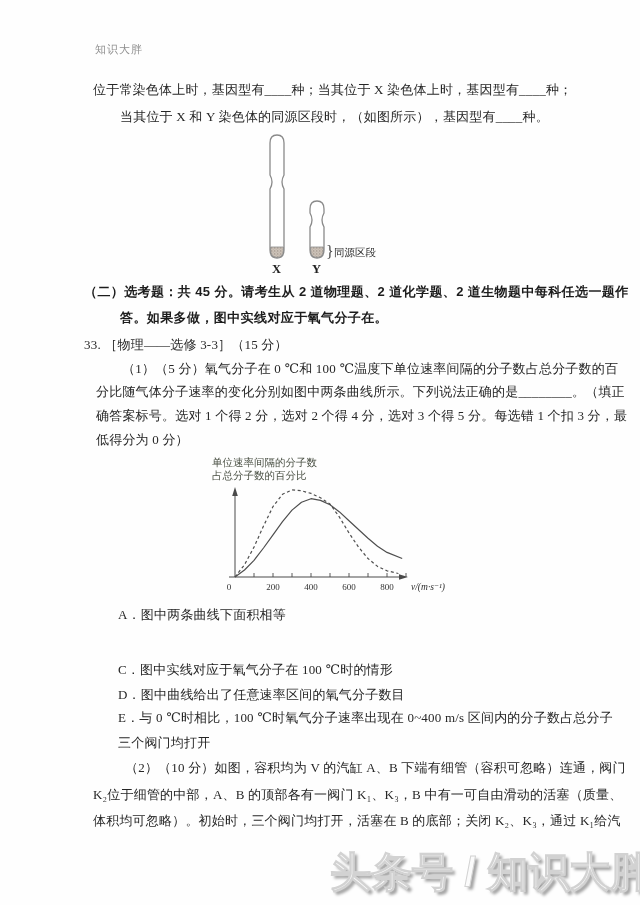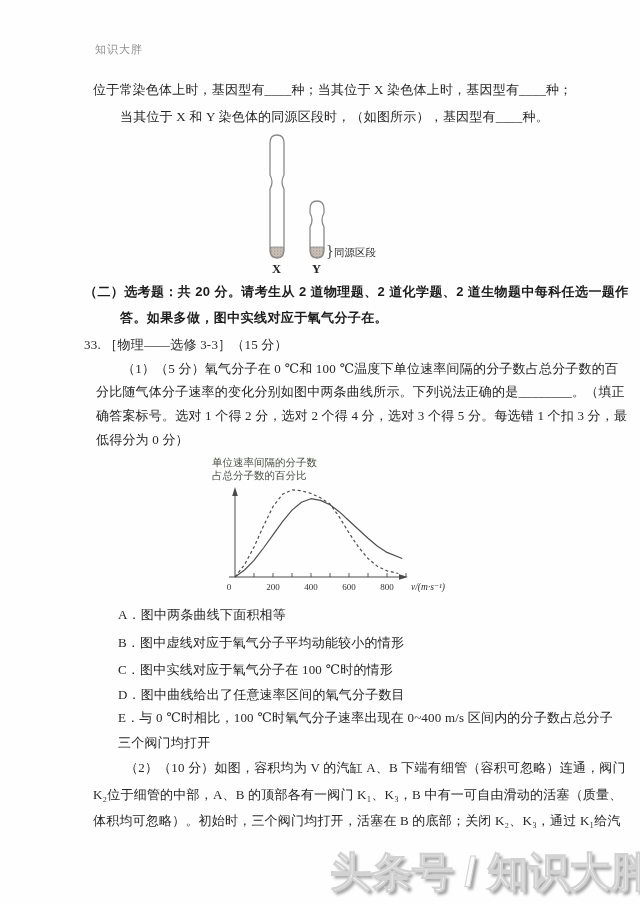--- a/index.html
+++ b/index.html
@@ -61,21 +61,21 @@
       <path class="chrom-fill" d="M60,79 Q60,71 67,71 Q74,71 74,79 L74,83 Q70,90 74,97 L74,120 Q74,128 67,128 Q60,128 60,120 L60,97 Q64,90 60,83 Z"></path>
       <path class="chrom-shade" fill="url(#stip)" d="M60.6,117 L73.4,117 L73.4,120 Q73.4,127.4 67,127.4 Q60.6,127.4 60.6,120 Z"></path>
       <path class="chrom-outline" d="M60,79 Q60,71 67,71 Q74,71 74,79 L74,83 Q70,90 74,97 L74,120 Q74,128 67,128 Q60,128 60,120 L60,97 Q64,90 60,83 Z"></path>
     </g>
     <text class="figlab" x="22" y="143">X</text>
     <text class="figlab" x="62" y="143">Y</text>
     <text class="brace" x="76" y="127">}</text>
     <text class="regionlab" x="84" y="126">同源区段</text>
   </svg>
 
-  <div class="tl bold" style="top:284px;left:84px">（二）选考题：共 20 分。请考生从 2 道物理题、2 道化学题、2 道生物题中每科任选一题作</div>
+  <div class="tl bold" style="top:284px;left:84px">（二）选考题：共 45 分。请考生从 2 道物理题、2 道化学题、2 道生物题中每科任选一题作</div>
   <div class="tl bold" style="top:310px;left:120px">答。如果多做，图中实线对应于氧气分子在。</div>
 
   <div class="tl" style="top:337px;left:84px">33. ［物理——选修 3-3］（15 分）</div>
   <div class="tl" style="top:361px;left:122px">（1）（5 分）氧气分子在 0 ℃和 100 ℃温度下单位速率间隔的分子数占总分子数的百</div>
   <div class="tl" style="top:384px;left:96px">分比随气体分子速率的变化分别如图中两条曲线所示。下列说法正确的是________。（填正</div>
   <div class="tl" style="top:408px;left:96px">确答案标号。选对 1 个得 2 分，选对 2 个得 4 分，选对 3 个得 5 分。每选错 1 个扣 3 分，最</div>
   <div class="tl" style="top:432px;left:96px">低得分为 0 分）</div>
 
   <svg id="speed-chart" style="position:absolute;left:203px;top:452px" width="260" height="150" viewBox="0 0 260 150">
     <text class="ylab" x="9" y="14">单位速率间隔的分子数</text>
@@ -99,21 +99,20 @@
         <text x="70" y="138" text-anchor="middle" class="ticklab">200</text>
         <text x="108" y="138" text-anchor="middle" class="ticklab">400</text>
         <text x="146" y="138" text-anchor="middle" class="ticklab">600</text>
         <text x="184" y="138" text-anchor="middle" class="ticklab">800</text>
         <path d="M32.0,125.0 L41.5,112.7 L51.0,95.1 L60.5,74.0 L70.0,54.6 L79.5,42.3 L89.0,37.9 L98.5,38.8 L108.0,41.4 L117.5,45.8 L127.0,52.0 L136.5,65.2 L146.0,81.0 L155.5,95.1 L165.0,106.5 L174.5,114.4 L184.0,118.8 L195.4,121.5" fill="none" stroke="#4e4e4e" stroke-width="1.2" stroke-linejoin="round" stroke-dasharray="3 2.6"></path>
         <path d="M32.0,125.0 L41.5,118.0 L51.0,108.3 L60.5,96.0 L70.0,82.8 L79.5,69.6 L89.0,58.1 L98.5,50.2 L108.0,46.7 L117.5,48.4 L127.0,52.8 L136.5,59.9 L146.0,68.7 L155.5,77.5 L165.0,86.3 L174.5,94.2 L184.0,100.4 L199.2,106.5" fill="none" stroke="#4e4e4e" stroke-width="1.2" stroke-linejoin="round"></path>
       </g>
   </svg>
 
   <div class="tl" style="top:607px;left:118px"><span>A．</span><span>图中两条曲线下面积相等</span></div>
-  <div class="tl" style="top:635px;left:118px"><span>B．</span><span>图中虚线对应于氧气分子平均动能较小的情形</span></div>
   <div class="tl" style="top:662px;left:118px"><span>C．</span><span>图中实线对应于氧气分子在 100 ℃时的情形</span></div>
   <div class="tl" style="top:687px;left:118px"><span>D．</span><span>图中曲线给出了任意速率区间的氧气分子数目</span></div>
   <div class="tl" style="top:710px;left:118px"><span>E．</span><span>与 0 ℃时相比，100 ℃时氧气分子速率出现在 0~400 m/s 区间内的分子数占总分子</span></div>
   <div class="tl" style="top:735px;left:118px">三个阀门均打开</div>
 
   <div class="tl" style="top:760px;left:125px">（2）（10 分）如图，容积均为 V 的汽缸 A、B 下端有细管（容积可忽略）连通，阀门</div>
   <div class="tl" style="top:787px;left:93px">K₂位于细管的中部，A、B 的顶部各有一阀门 K₁、K₃，B 中有一可自由滑动的活塞（质量、</div>
   <div class="tl" style="top:813px;left:93px">体积均可忽略）。初始时，三个阀门均打开，活塞在 B 的底部；关闭 K₂、K₃，通过 K₁给汽</div>
 
   <div class="footer-wm">头条号 / 知识大胖</div>

